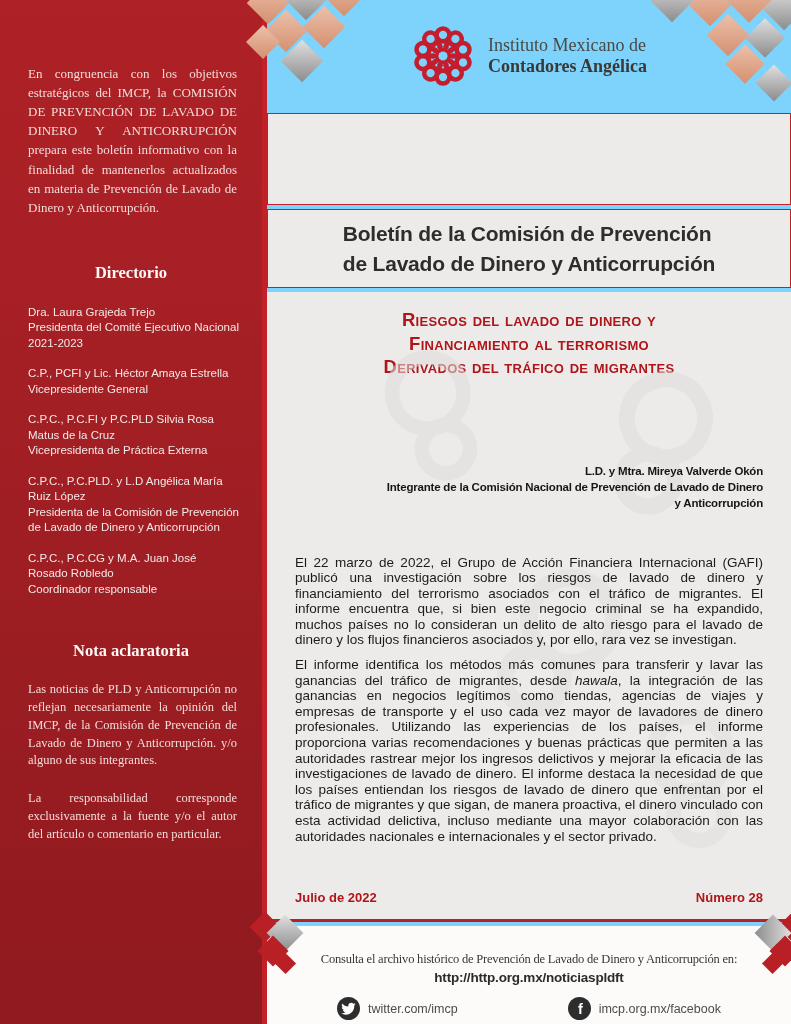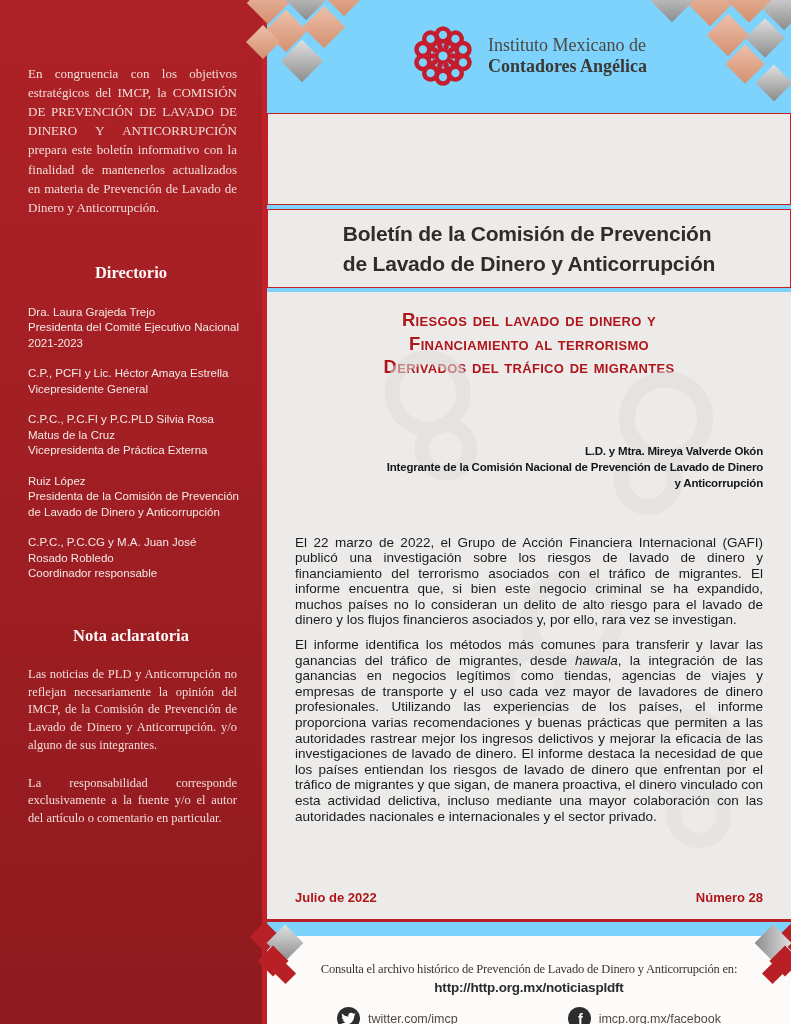--- a/index.html
+++ b/index.html
@@ -35,34 +35,34 @@
   .band{position:absolute;left:0;right:0;background:#edebea;border:1.5px solid #c02126;box-sizing:border-box;}
   .band-empty{top:113px;height:92px;}
   .band-title{top:209px;height:79px;display:flex;align-items:center;justify-content:center;}
   .band-title h1{margin:0;font-weight:700;font-size:21px;line-height:30px;
     letter-spacing:-0.2px;color:#2e2d2b;text-align:left;}
 
   .content{position:absolute;top:292px;left:0;right:0;bottom:102px;background:#edebea;
     border-bottom:3px solid #b92025;padding:0 28px;box-sizing:border-box;overflow:hidden;}
   .headline{margin:16px 0 8px 0;text-align:center;font-variant:small-caps;font-weight:700;
     font-size:18.5px;line-height:23.5px;color:#b01519;letter-spacing:.3px;}
-  .author{margin-top:64px;text-align:right;font-weight:700;font-size:11.5px;line-height:16px;
+  .author{margin-top:84px;text-align:right;font-weight:700;font-size:11.5px;line-height:16px;
     color:#161616;letter-spacing:-0.2px;position:relative;z-index:2;}
   .body{font-size:13.5px;line-height:15.6px;text-align:justify;color:#1b1b1b;margin:0;
     position:relative;z-index:2;}
   .p1{margin-top:44px;}
   .p2{margin-top:9px;}
   .issue-row{position:absolute;left:28px;right:28px;bottom:14px;display:flex;
     justify-content:space-between;font-weight:700;font-size:13px;color:#b01519;z-index:2;}
 
   
   .wm{position:absolute;opacity:.55;z-index:1;pointer-events:none;}
 
   
-  .footer{position:absolute;left:0;right:0;bottom:0;height:88px;background:#fcfbfa;text-align:center;}
+  .footer{position:absolute;left:0;right:0;bottom:0;height:98px;background:#fcfbfa;text-align:center;}
   .f-line{margin:26px 10px 0 10px;font-family:"Liberation Serif","DejaVu Serif",serif;
     font-size:12.5px;letter-spacing:-0.2px;color:#3a3632;}
   .f-url{display:block;margin-top:3px;font-size:13.5px;font-weight:600;letter-spacing:-0.2px;
     color:#2b2b2b;text-decoration:none;}
   .social{margin-top:12px;display:flex;justify-content:center;gap:110px;}
   .soc{display:flex;align-items:center;gap:8px;font-size:12.5px;color:#4f4b47;}
 
   
   .deco{position:absolute;pointer-events:none;}
   .deco-tl{left:-4px;top:0;width:130px;height:110px;}
@@ -94,20 +94,21 @@
       <div class="entry">
         <div>C.P., PCFI y Lic. Héctor Amaya Estrella</div>
         <div>Vicepresidente General</div>
       </div>
       <div class="entry">
         <div>C.P.C., P.C.FI y P.C.PLD Silvia Rosa</div>
         <div>Matus de la Cruz</div>
         <div>Vicepresidenta de Práctica Externa</div>
       </div>
       <div class="entry">
+        <div>C.P.C., P.C.PLD. y L.D Angélica María</div>
         <div>Ruiz López</div>
         <div>Presidenta de la Comisión de Prevención</div>
         <div>de Lavado de Dinero y Anticorrupción</div>
       </div>
       <div class="entry">
         <div>C.P.C., P.C.CG y M.A. Juan José</div>
         <div>Rosado Robledo</div>
         <div>Coordinador responsable</div>
       </div>
     </div>

